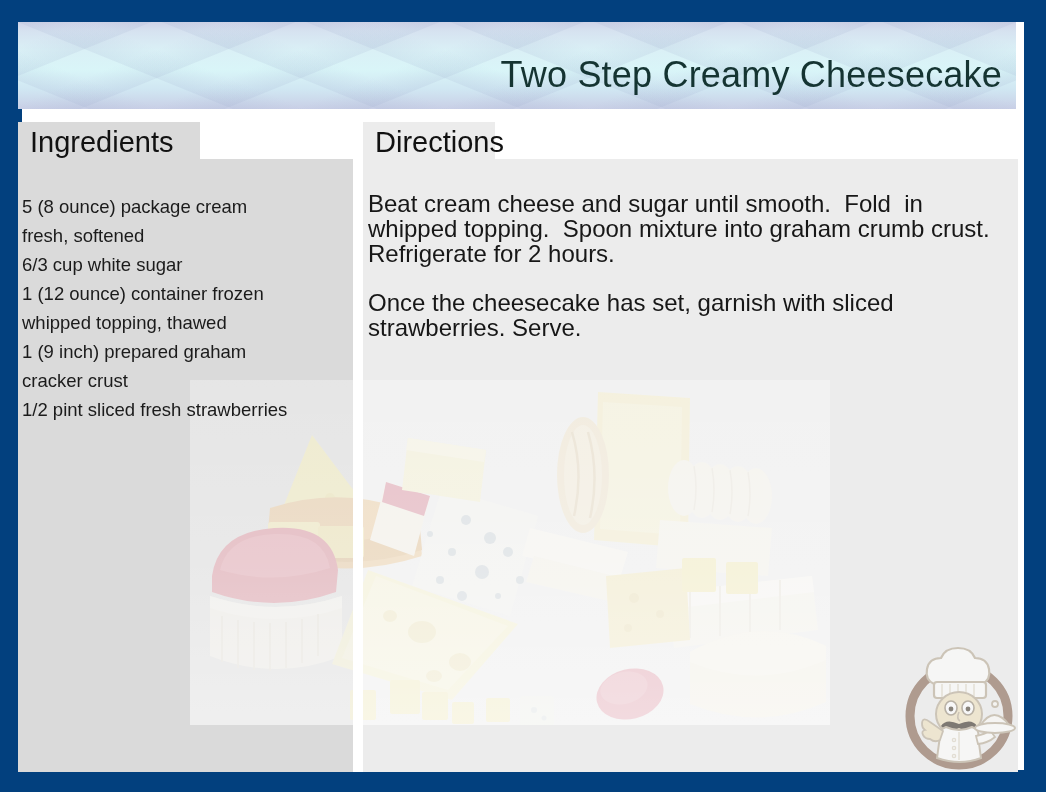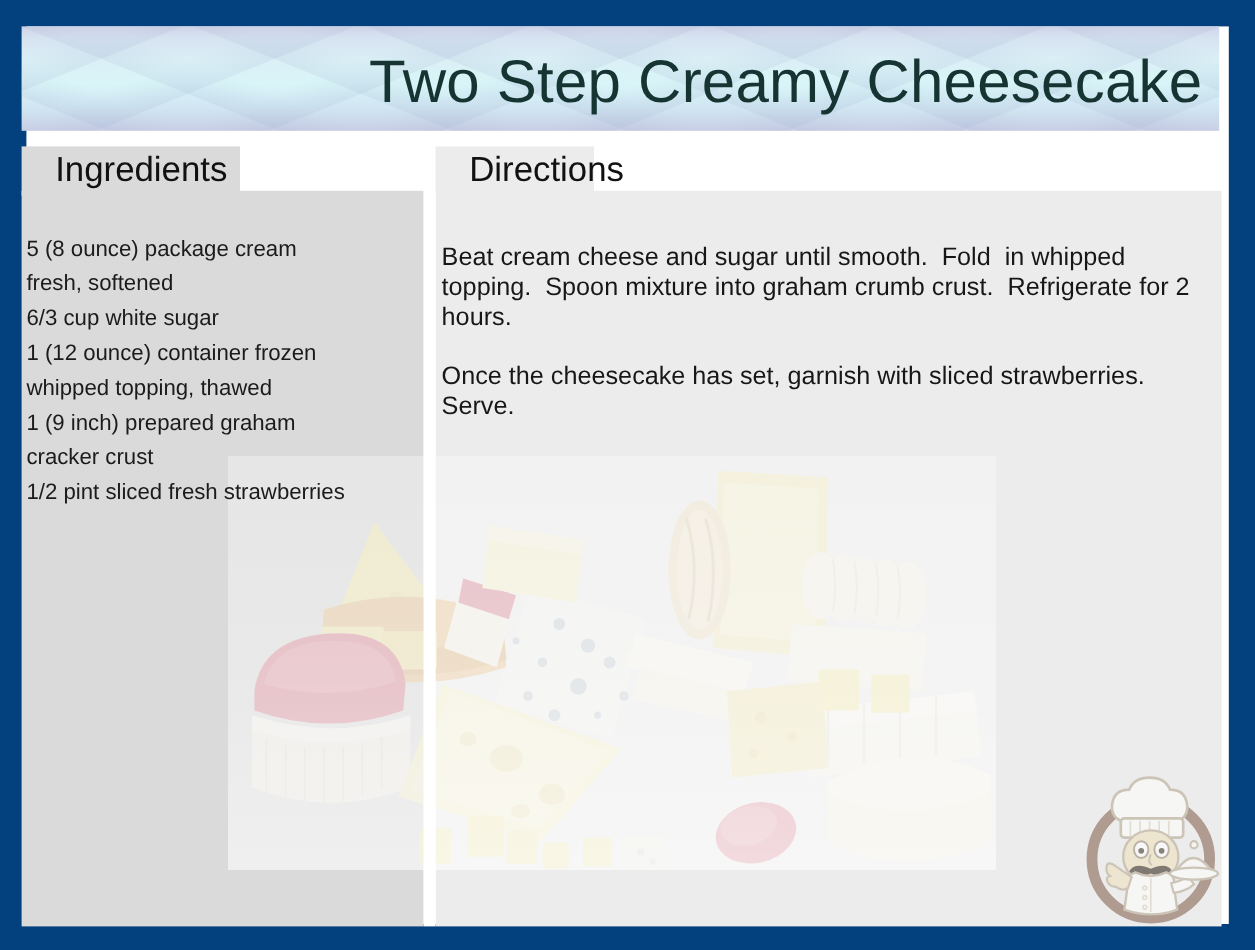--- a/index.html
+++ b/index.html
@@ -54,21 +54,21 @@
         #daf0f6 32%,
         #d9f5f8 55%,
         #d0e6f2 78%,
         #c9cfe6 100%);
     overflow: hidden;
   }
   .banner-title {
     position: absolute;
     right: 14px;
     bottom: 16px;
-    font-size: 50px;
+    font-size: 36px;
     font-weight: 400;
     letter-spacing: 0.2px;
     color: #153432;
     white-space: nowrap;
     line-height: 1;
     margin-left: 19px;
   }
 
   
   .panel {
@@ -89,21 +89,21 @@
     height: 613px;
     background: #ececec;
   }
 
   
   .tab-head {
     position: absolute;
     box-sizing: border-box;
     display: flex;
     align-items: center;
-    padding-left: 28px;
+    padding-left: 12px;
   }
   .tab-head-ingredients {
     left: 18px;
     top: 122px;
     width: 182px;
     height: 41px;
     background: #dadada;
   }
   .tab-head-directions {
     left: 363px;
@@ -129,23 +129,23 @@
     font-size: 18.5px;
     line-height: 29px;
     color: #1b1b1b;
     z-index: 5;
   }
   .ingredients-list .line { white-space: nowrap; }
 
   .directions-body {
     position: absolute;
     left: 368px;
-    top: 202px;
+    top: 191px;
     width: 648px;
-    font-size: 21px;
+    font-size: 24px;
     line-height: 25px;
     color: #171717;
     z-index: 5;
   }
   .directions-body p {
     margin: 0 0 24px 0;
     white-space: pre-wrap;
   }
   .directions-body p:last-child { margin-bottom: 0; }
 

